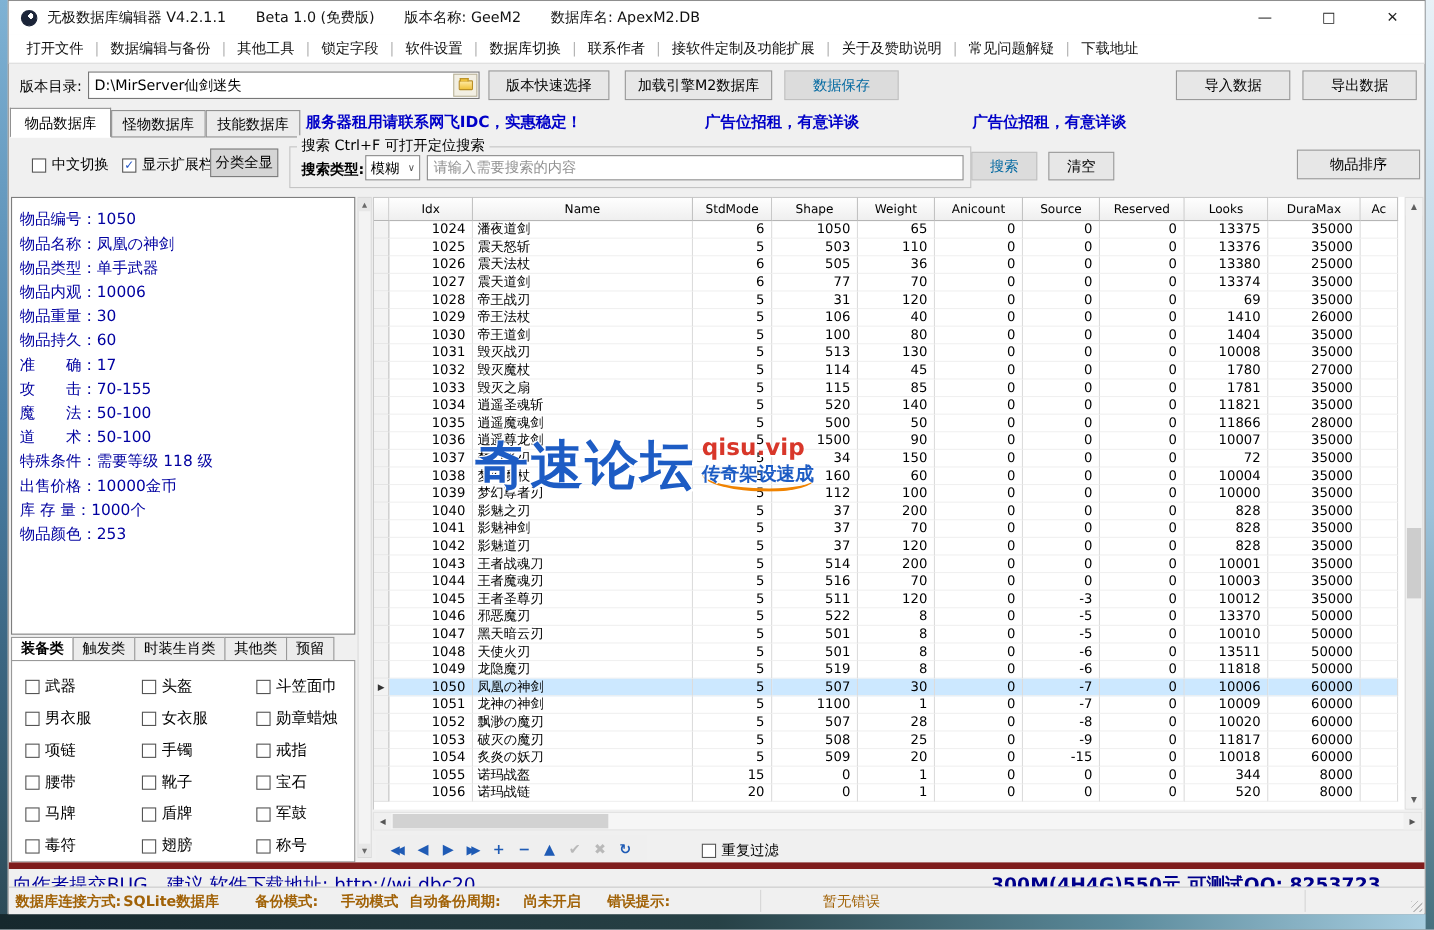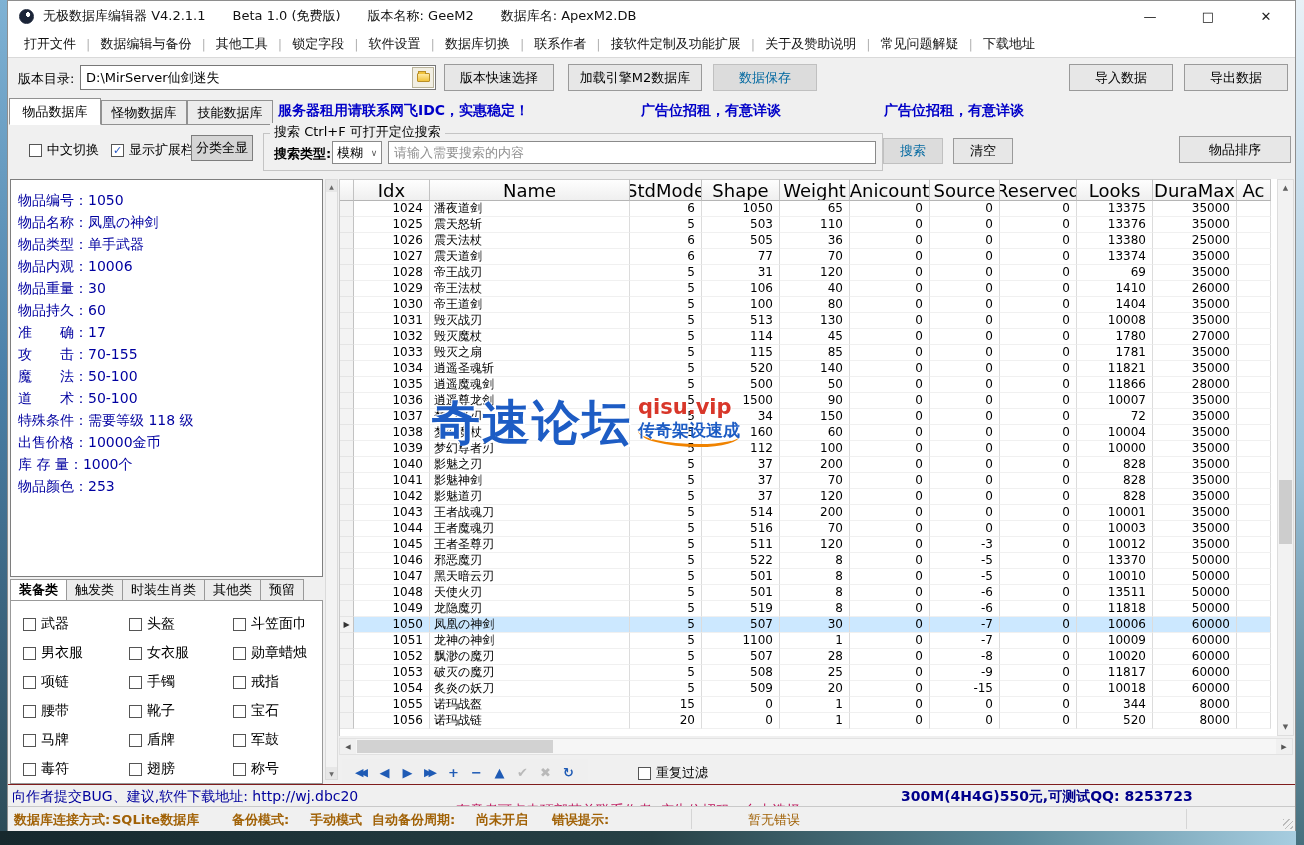--- a/index.html
+++ b/index.html
@@ -88,21 +88,21 @@
   .mid-scroll { position:absolute; left:317px; top:6px; width:13px; height:601px; background:#f3f3f3;
     border:1px solid #dadada; }
   .mid-scroll .sarrow { position:absolute; left:0; width:11px; height:12px; background:#e7e7e7;
     color:#6a6a6a; font-size:6px; display:flex; align-items:center; justify-content:center; }
 
   
   .table-wrap { position:absolute; left:331px; top:6px; width:954px; height:557px; background:#fff;
     border-left:1px solid #c9c9c9; }
   .thead { display:flex; height:22px; }
   .th { background:linear-gradient(180deg,#fefefe,#efefef); border-right:1px solid #c2c2c2;
-    border-bottom:1px solid #b5b5b5; border-top:1px solid #c9c9c9; font-size:18px; color:#000;
+    border-bottom:1px solid #b5b5b5; border-top:1px solid #c9c9c9; font-size:11px; color:#000;
     display:flex; align-items:center; justify-content:center; overflow:hidden; }
   .trow { display:flex; height:16px; }
   .td { font-size:12px; color:#000; border-right:1px solid #dcdcdc; border-bottom:1px solid #f0f0f0;
     line-height:15px; white-space:nowrap; overflow:hidden; }
   .td.num { text-align:right; padding-right:6px; }
   .td.txt { padding-left:4px; }
   .sel-cell { background:#f3f3f3; border-right:1px solid #c2c2c2; border-bottom:1px solid #e4e4e4;
     font-size:8px; color:#333; display:flex; align-items:center; justify-content:center; }
   .trow.selected .td { background:#cce8ff; }
   .vscroll { position:absolute; left:937px; top:0; width:17px; height:557px; background:#f2f2f2;
@@ -142,21 +142,21 @@
   .cat-tab { height:22px; border:1px solid #999; background:#ececec; font-size:13px;
     display:flex; align-items:center; padding:0 8px; margin-right:-1px; }
   .cat-tab.active { background:#fff; border-bottom:1px solid #fff; font-weight:bold; }
   .cat-body { position:absolute; left:0; top:21px; width:313px; height:184px; background:#fff;
     border:1px solid #999; }
   .cat-col { position:absolute; top:14px; display:flex; flex-direction:column; gap:11px; }
   .cat-col .cb { position:static; font-size:14px; }
 
   
   .linkbar { position:absolute; left:0; top:783px; right:0; height:22px; background:#f0f0f0;
-    border-top:1px solid #7f1d1d; font-size:14px; }
+    border-top:6px solid #7f1d1d; font-size:17px; }
   .link-left { position:absolute; left:4px; top:3px; color:#00009c; white-space:nowrap; }
   .link-a { position:absolute; top:17px; color:#be185d; white-space:nowrap; }
   .link-right { position:absolute; left:893px; top:3px; color:#00008b; font-weight:bold; white-space:nowrap; }
 
   
   .statusbar { position:absolute; left:0; top:805px; right:0; height:25px; background:#f0f0f0;
     border-top:1px solid #c9c9c9; font-size:13px; }
   .sb-item { position:absolute; top:4px; white-space:nowrap; color:#a16207; }
   .sb-item.bold { font-weight:bold; }
   .sb-sep { position:absolute; top:2px; width:1px; height:20px; background:#d5d5d5; }

